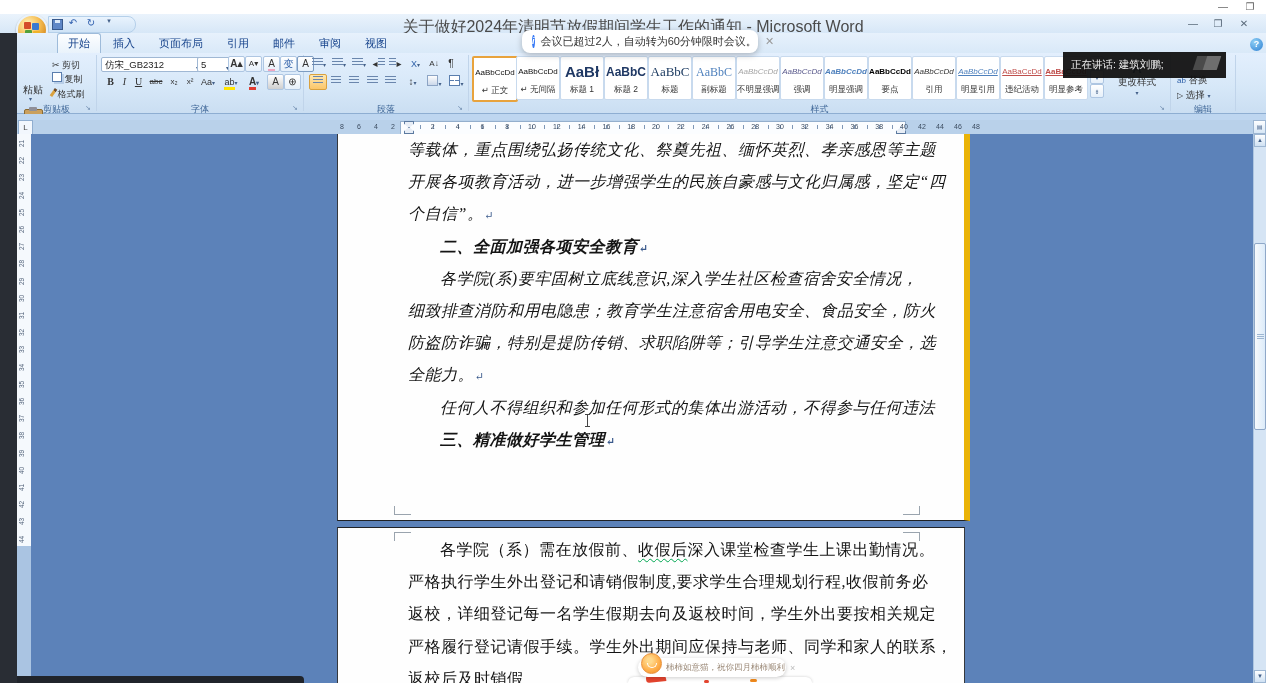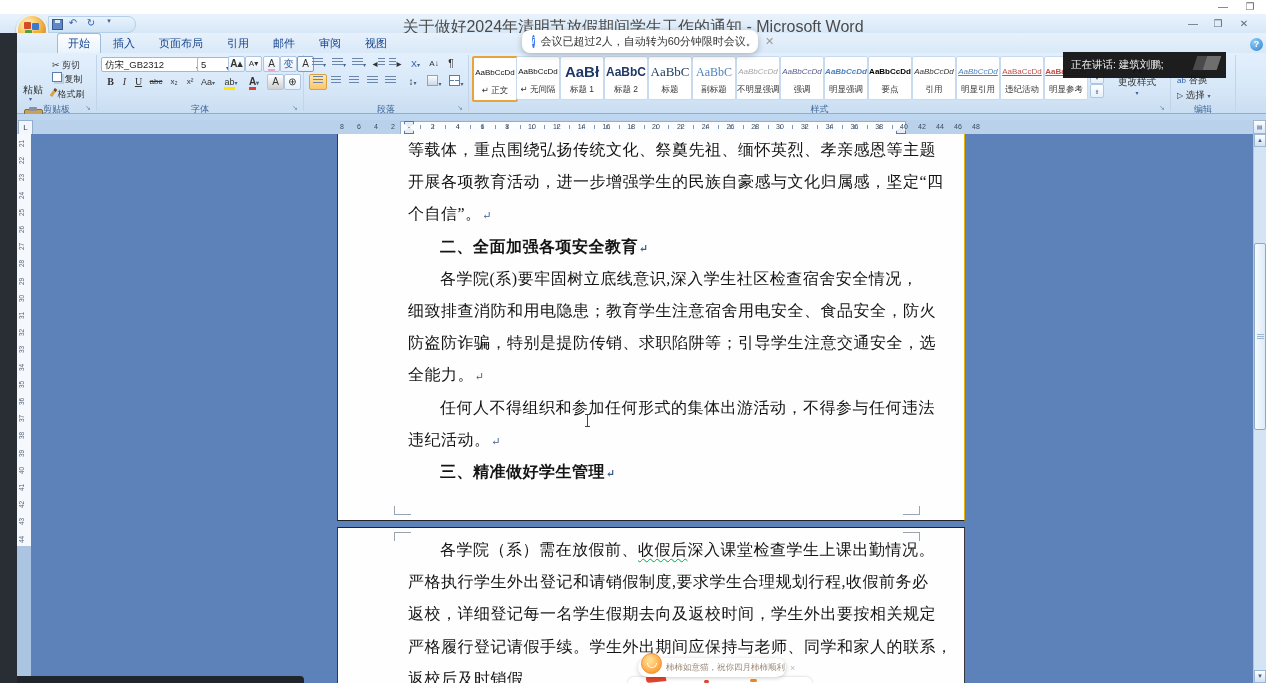--- a/index.html
+++ b/index.html
@@ -81,21 +81,21 @@
   .rnum{position:absolute;top:3px;font-size:7px;color:#3c4c60;transform:translateX(-50%);}
   .imark{position:absolute;width:8px;height:5px;background:#e8eef6;border:1px solid #5c7aa0;}
   #tabsel{left:18px;top:120px;width:13px;height:13px;background:#f2f7fd;border:1px solid #90aed0;
           font-size:8px;line-height:13px;text-align:center;color:#444;}
   #vruler{left:17px;top:134px;width:14px;height:412px;background:#f5f9fd;border-right:1px solid #9db6d2;}
   .vnum{position:absolute;left:1px;font-size:6.5px;color:#53637a;transform:rotate(-90deg);}
   #vruler-rest{left:17px;top:546px;width:14px;height:130px;background:#aac4e2;}
 
   
   #doc-bg{left:31px;top:134px;width:1222px;height:549px;background:#5c82b9;}
-  #page1{left:337px;top:134px;width:626px;height:386px;background:#fefefe;border-left:1px solid #35383c;border-right:1px solid #eab308;border-bottom:1px solid #202225;}
+  #page1{left:337px;top:134px;width:626px;height:386px;background:#fefefe;border-left:1px solid #35383c;border-right:6px solid #eab308;border-bottom:1px solid #202225;font-style:italic;}
   #page2{left:337px;top:527px;width:626px;height:156px;background:#fefefe;border-left:1px solid #35383c;border-right:1px solid #35383c;border-top:1px solid #202225;}
   .doc-text{position:absolute;left:0;top:0;width:100%;box-sizing:border-box;padding:0 16px 0 70px;
             font-family:"Liberation Serif","DejaVu Serif",serif;font-size:16px;color:#141414;letter-spacing:0.5px;}
   .dline{height:32.2px;line-height:32.2px;white-space:nowrap;overflow:hidden;}
   .dline.indent{padding-left:32px;}
   .dline.head{font-weight:bold;}
   .pmark{color:#3a5a8c;font-size:11px;margin-left:1px;}
   .wavy{text-decoration:underline wavy #00a650;text-decoration-thickness:1px;text-underline-offset:3px;}
   .cmark{position:absolute;width:16px;height:8px;border-color:#9aa4ae;border-style:solid;border-width:0;}
 
@@ -390,21 +390,20 @@
     <div class="doc-text" id="page1-text">
         <div class="dline">等载体，重点围绕弘扬传统文化、祭奠先祖、缅怀英烈、孝亲感恩等主题</div>
         <div class="dline">开展各项教育活动，进一步增强学生的民族自豪感与文化归属感，坚定“四</div>
         <div class="dline">个自信”。<span class="pmark">↵</span></div>
         <div class="dline indent head">二、全面加强各项安全教育<span class="pmark">↵</span></div>
         <div class="dline indent">各学院(系)要牢固树立底线意识,深入学生社区检查宿舍安全情况，</div>
         <div class="dline">细致排查消防和用电隐患；教育学生注意宿舍用电安全、食品安全，防火</div>
         <div class="dline">防盗防诈骗，特别是提防传销、求职陷阱等；引导学生注意交通安全，选</div>
         <div class="dline">全能力。<span class="pmark">↵</span></div>
         <div class="dline indent">任何人不得组织和参加任何形式的集体出游活动，不得参与任何违法</div>
-        <div class="dline">违纪活动。<span class="pmark">↵</span></div>
         <div class="dline indent head">三、精准做好学生管理<span class="pmark">↵</span></div>
       </div>
     <div class="cmark" style="left:56px;top:372px;border-left-width:1px;border-bottom-width:1px;"></div>
     <div class="cmark" style="right:44px;top:372px;border-right-width:1px;border-bottom-width:1px;"></div>
   </div>
   <div class="abs" id="page2">
     <div class="doc-text" id="page2-text" style="padding-top:6px;">
         <div class="dline indent"><span>各学院（系）需在放假前、</span><span class="wavy">收假后</span><span>深入课堂检查学生上课出勤情况。</span></div>
         <div class="dline">严格执行学生外出登记和请销假制度,要求学生合理规划行程,收假前务必</div>
         <div class="dline">返校，详细登记每一名学生假期去向及返校时间，学生外出要按相关规定</div>

